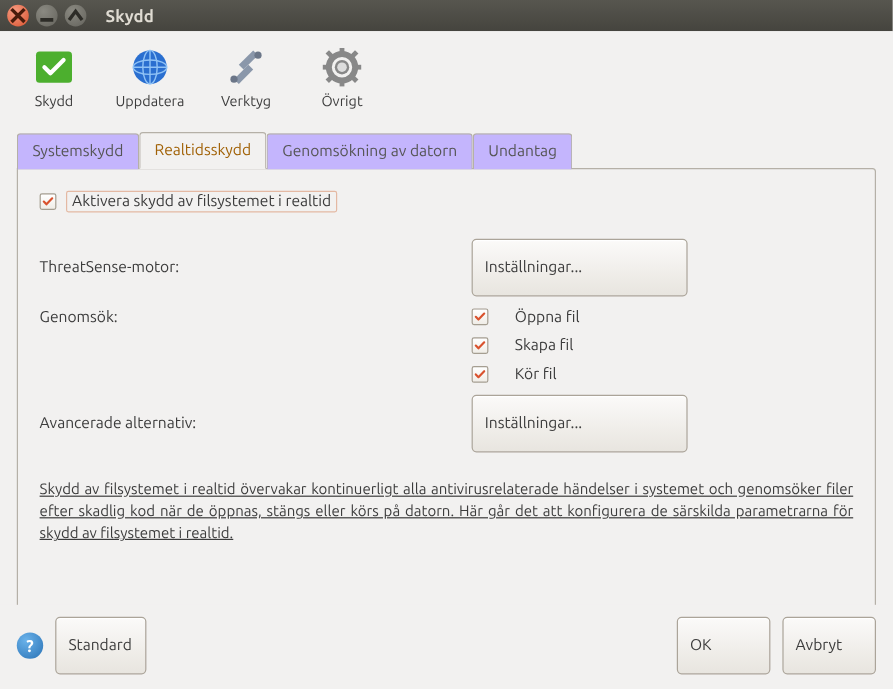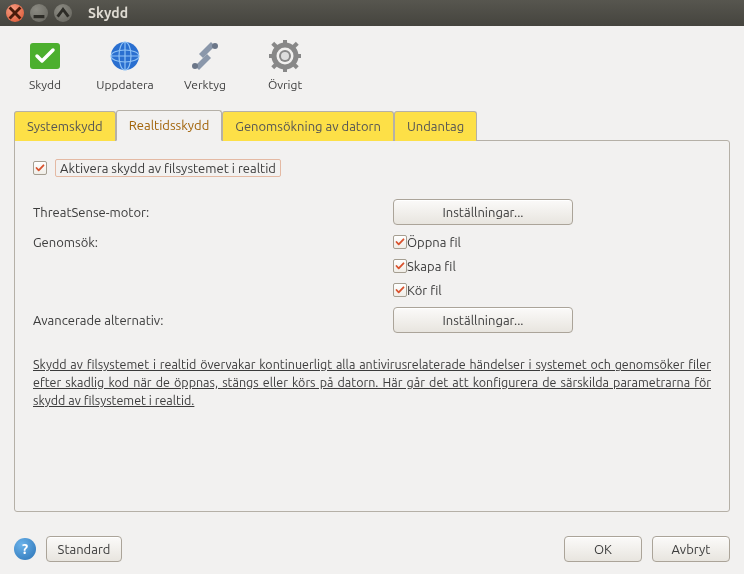--- a/index.html
+++ b/index.html
@@ -47,21 +47,21 @@
 .tb-item .icon-wrap { width:36px; height:36px; display:flex;align-items:center;justify-content:center;}
 .content-pad { padding: 10px 14px 8px; }
 .tabstrip {
   display:flex;
   align-items:flex-end;
   border-bottom:none;
   position:relative;
 }
 .tab {
   padding:7px 12px 8px;
-  background:#fde047;
+  background:#c4b5fd;
   border:1px solid #b5b0a7;
   border-bottom:none;
   color:#555;
   font-size:13px;
   border-radius:3px 3px 0 0;
   margin-right:0;
   cursor:pointer;
   position:relative;
   bottom:-1px;
 }
@@ -96,29 +96,28 @@
   grid-template-columns: 360px 180px;
   row-gap:10px;
   align-items:center;
   margin-left:0;
 }
 .form-label { text-align:left; padding-right:10px; }
 .btn {
   background:linear-gradient(#fbfaf9,#e8e5df);
   border:1px solid #aba499;
   border-radius:4px;
-  padding:5px 10px;
+  padding:16px 10px;
   font-size:13px;
   color:#3c3c3c;
   cursor:pointer;
   min-width:120px;
-  text-align:center;
   box-shadow:inset 0 1px 0 #fff;
 }
-.chk-line{display:flex;align-items:center;gap:0;text-align:center;}
+.chk-line{display:flex;align-items:center;gap:22px;text-align:center;}
 .desc {
   margin-top:22px;
   font-size:12.5px;
   color:#3c3c3c;
   line-height:1.45;
   text-align:justify;
   text-decoration:underline;
 }
 .footer {
   position:absolute;

